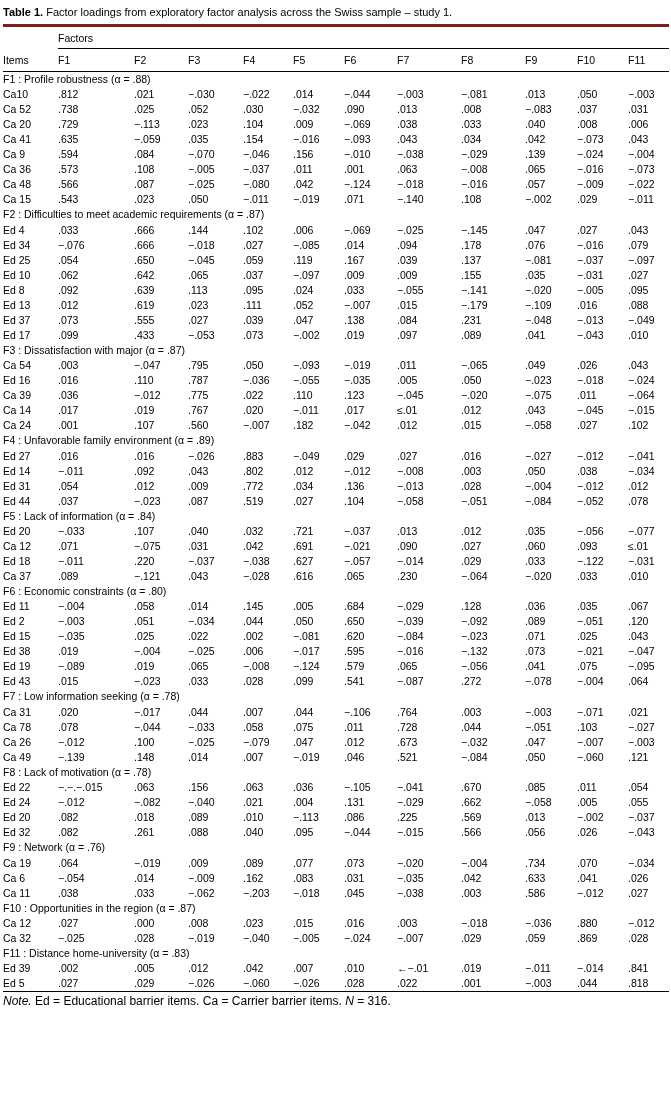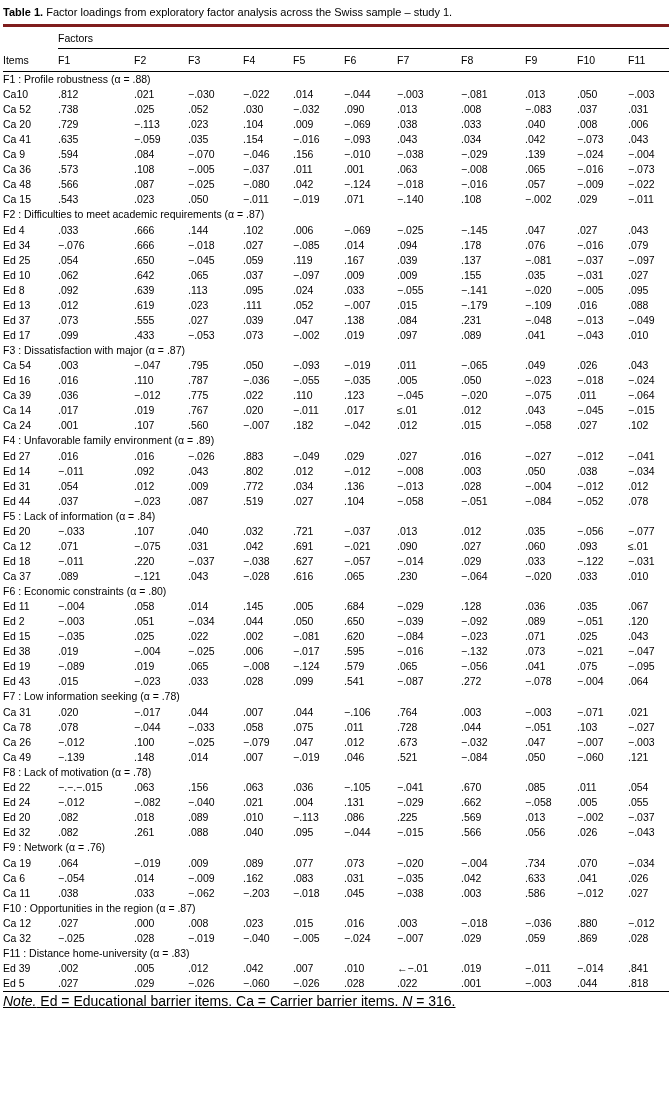--- a/index.html
+++ b/index.html
@@ -29,21 +29,21 @@
     padding: 5px 0 4px 0;
     line-height: 12px;
   }
   tr.column-header-row th {
     border-bottom: 1px solid #000;
     padding: 5px 0 5px 0;
     line-height: 12px;
   }
   tbody td { line-height: 15px; }
   tr.section-row td { line-height: 15.4px; }
-  .note { margin: 3px 0 15px 0; font-size: 14px; line-height: 13px; text-decoration: underline; }
+  .note { margin: 3px 0 15px 0; font-size: 12px; line-height: 13px; }
 </style>
 </head>
 <body>
 
 <div class="page">
 
   <p class="caption"><span class="bold">Table 1.</span> <span>Factor loadings from exploratory factor analysis across the Swiss sample – study 1.</span></p>
 
   <table class="floadings">
     <colgroup>

